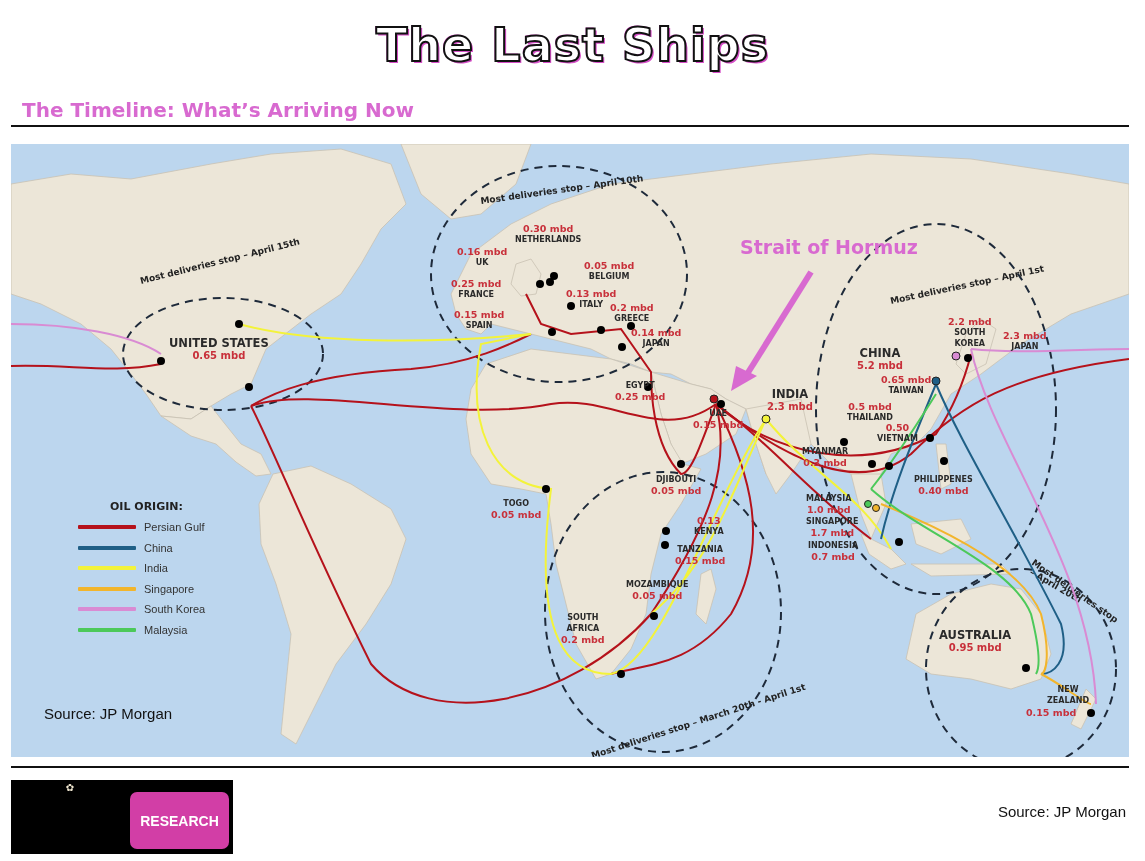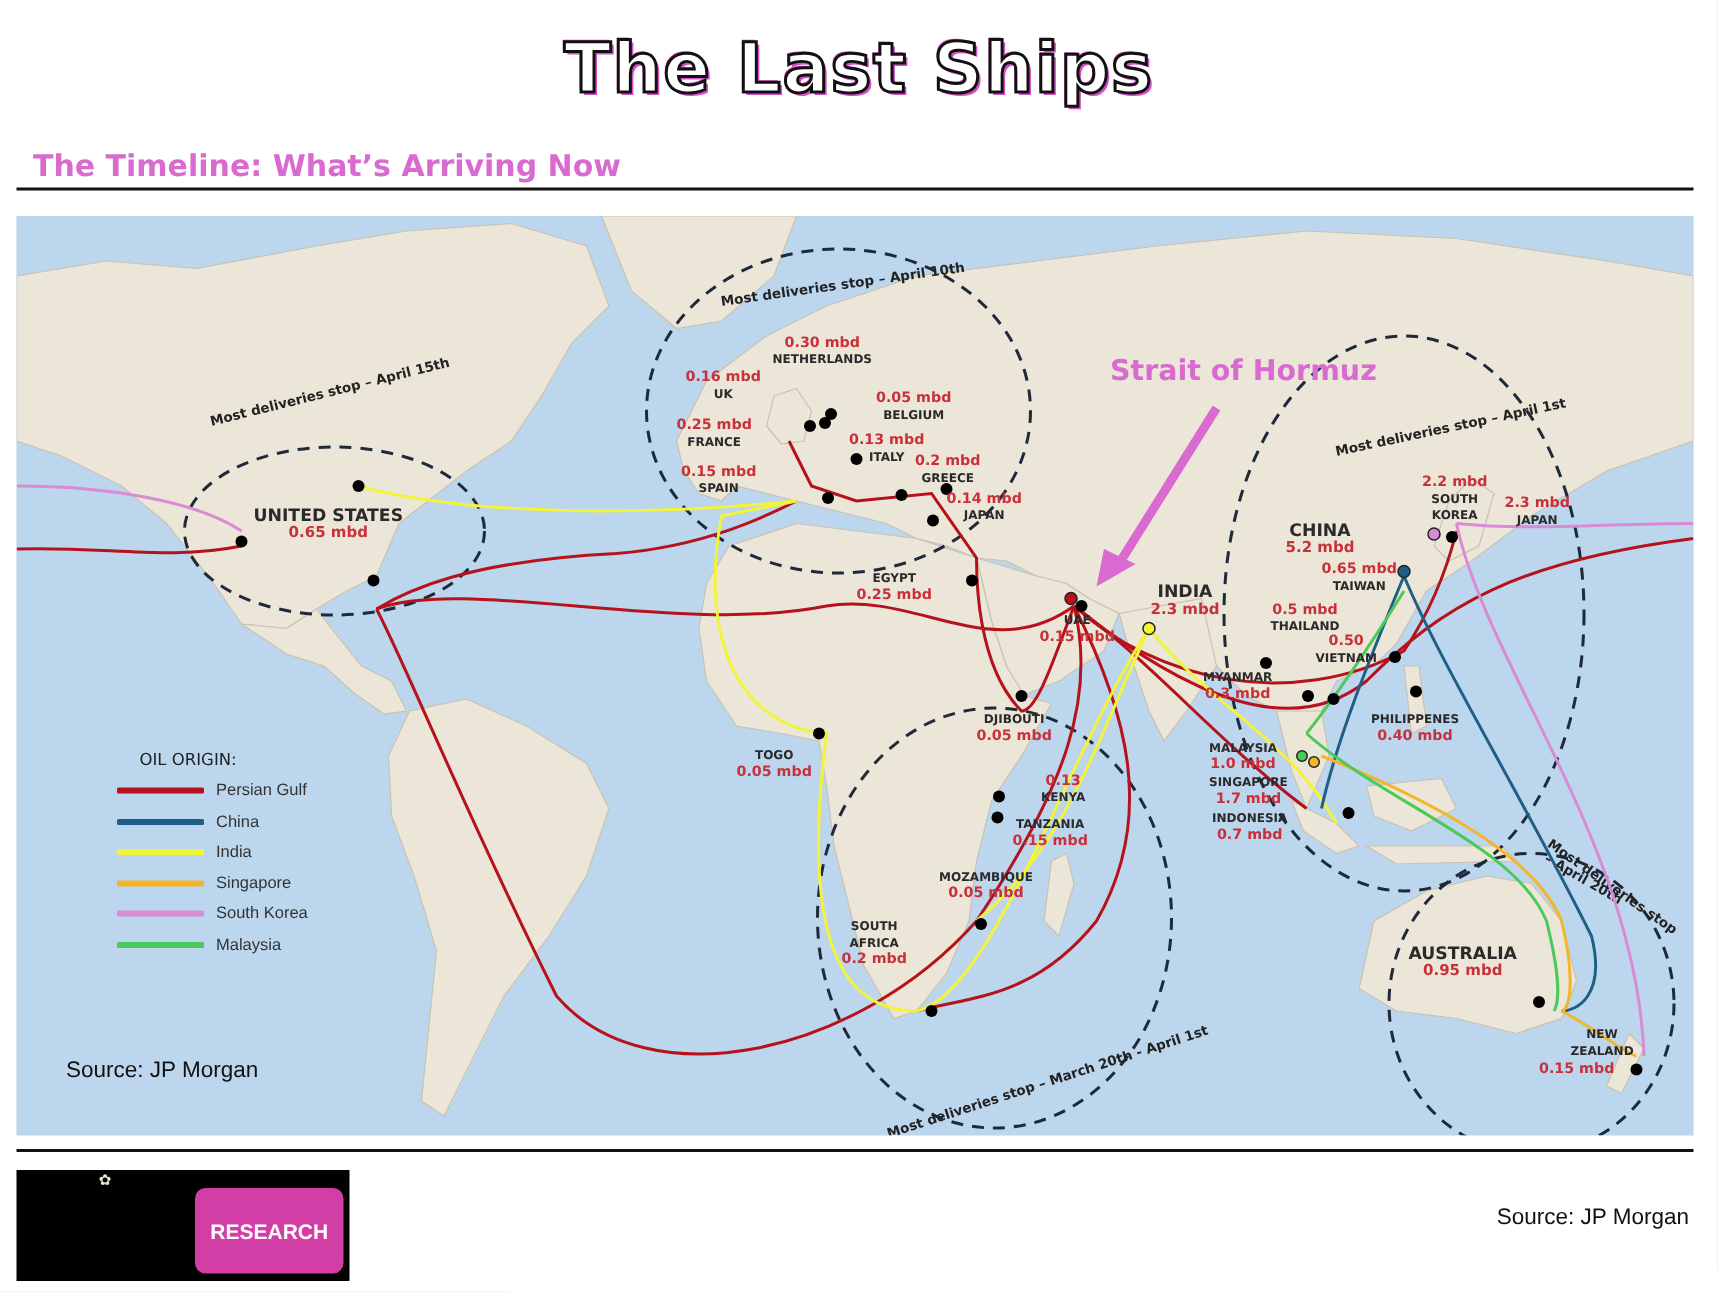--- a/index.html
+++ b/index.html
@@ -11,21 +11,21 @@
   .map{position:absolute;left:11px;top:144px;width:1118px;height:613px;background:#bcd6ee;overflow:hidden;}
   .map svg{position:absolute;left:0;top:0;}
   .rule-bottom{position:absolute;left:11px;top:766px;width:1118px;height:2px;background:#111;}
   .logo{position:absolute;left:11px;top:780px;width:222px;height:74px;background:#000;}
   .logo .name{position:absolute;left:4px;top:14px;width:112px;text-align:center;font-family:"DejaVu Serif",serif;font-weight:bold;color:#efe6cf;font-size:19px;line-height:22px;letter-spacing:0.5px;}
   .logo .shell{position:absolute;left:53px;top:3px;width:12px;height:10px;color:#efe6cf;font-size:10px;line-height:10px;text-align:center;}
   .logo .badge{position:absolute;left:119px;top:12px;width:99px;height:57px;background:#d23ea6;border-radius:7px;color:#fff;font-weight:bold;font-size:14px;display:flex;align-items:center;justify-content:center;font-family:"Liberation Sans",sans-serif;}
   .source-bottom{position:absolute;right:19px;top:803px;font-size:15px;color:#111;}
   .source-map{position:absolute;left:44px;top:705px;font-size:15px;color:#111;}
   .legend{position:absolute;left:78px;top:500px;}
-  .legend .lt{font-weight:normal;font-size:11px;color:#222;margin-left:15px;margin-bottom:4px;font-family:"DejaVu Sans",sans-serif;}
+  .legend .lt{font-weight:bold;font-size:11px;color:#222;margin-left:32px;margin-bottom:4px;font-family:"DejaVu Sans",sans-serif;}
   .legend .row{display:flex;align-items:center;height:20.5px;}
   .legend .sw{width:58px;height:4px;margin-right:8px;border-radius:1px;}
   .legend .lab{font-size:11px;color:#333;}
   .hormuz{position:absolute;left:740px;top:236px;font-family:"DejaVu Sans",sans-serif;font-weight:bold;font-size:19px;color:#d86ad0;}
   .lbl{position:absolute;font-family:"DejaVu Sans",sans-serif;font-weight:bold;text-align:center;white-space:nowrap;line-height:11px;}
   .lbl .v{color:#c8303a;font-size:9.5px;display:block;}
   .lbl .c{color:#2a2a2a;font-size:8px;display:block;}
   .lbl.big .c{font-size:11.5px;line-height:14px;}
   .lbl.big .v{font-size:10px;}
 </style>
@@ -194,21 +194,21 @@
       <span class="c">GREECE</span>
     </div>
   <div class="lbl" style="left:443px;top:165px;">
       <span class="v">0.15 mbd</span>
       <span class="c">SPAIN</span>
     </div>
   <div class="lbl" style="left:620px;top:183px;">
       <span class="v">0.14 mbd</span>
       <span class="c">JAPAN</span>
     </div>
-  <div class="lbl" style="left:560px;top:236px;text-align:center;">
+  <div class="lbl" style="left:604px;top:236px;text-align:center;">
       <span class="c">EGYPT</span>
       <span class="v">0.25 mbd</span>
     </div>
   <div class="lbl" style="left:682px;top:264px;">
       <span class="c">UAE</span>
       <span class="v">0.15 mbd</span>
     </div>
   <div class="lbl big" style="left:756px;top:243px;">
       <span class="c">INDIA</span>
       <span class="v">2.3 mbd</span>

